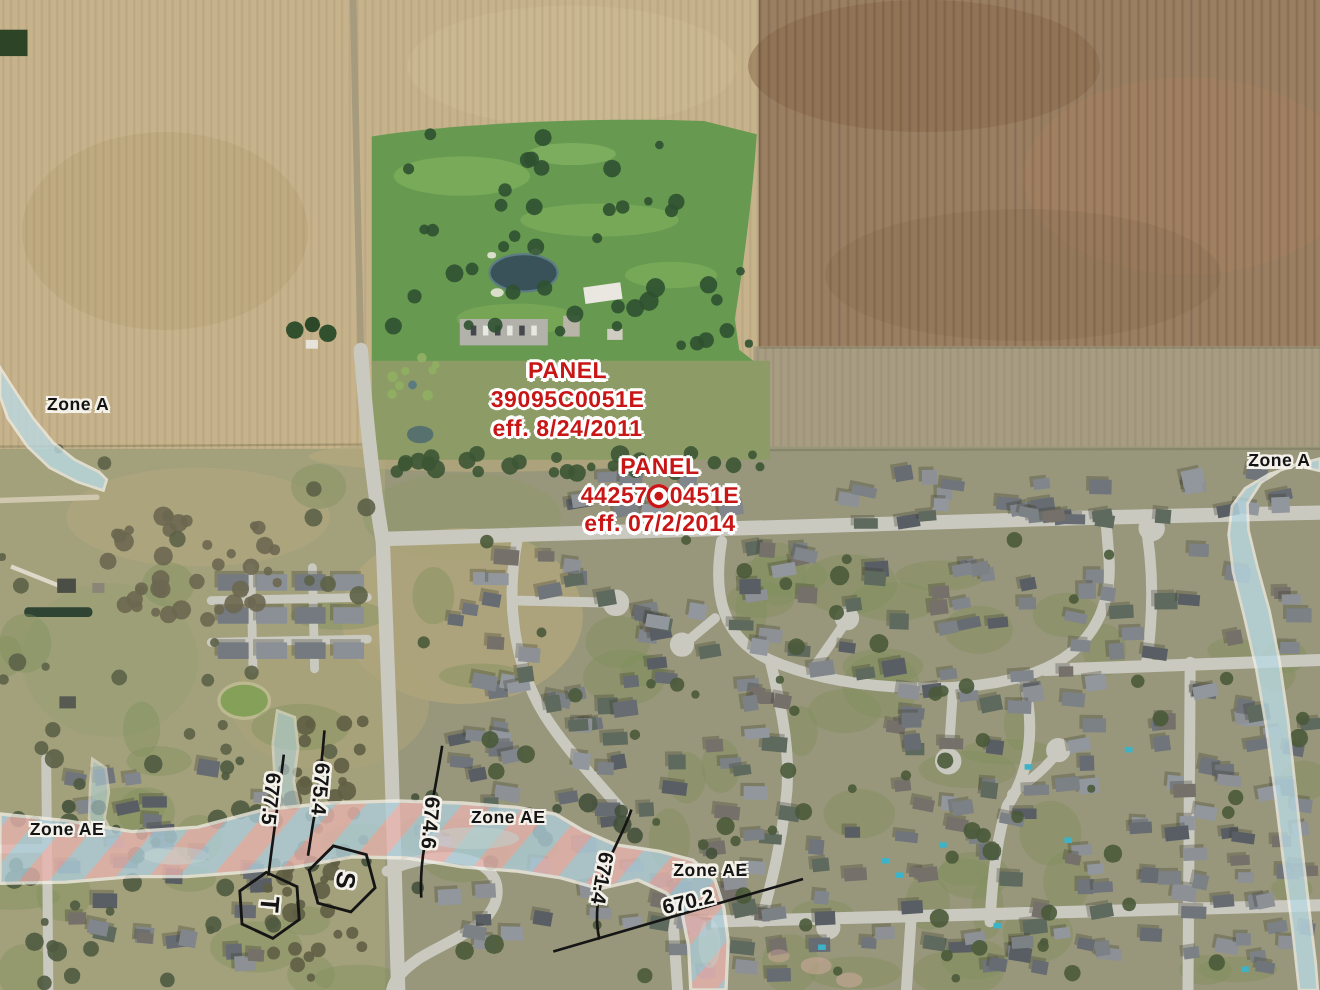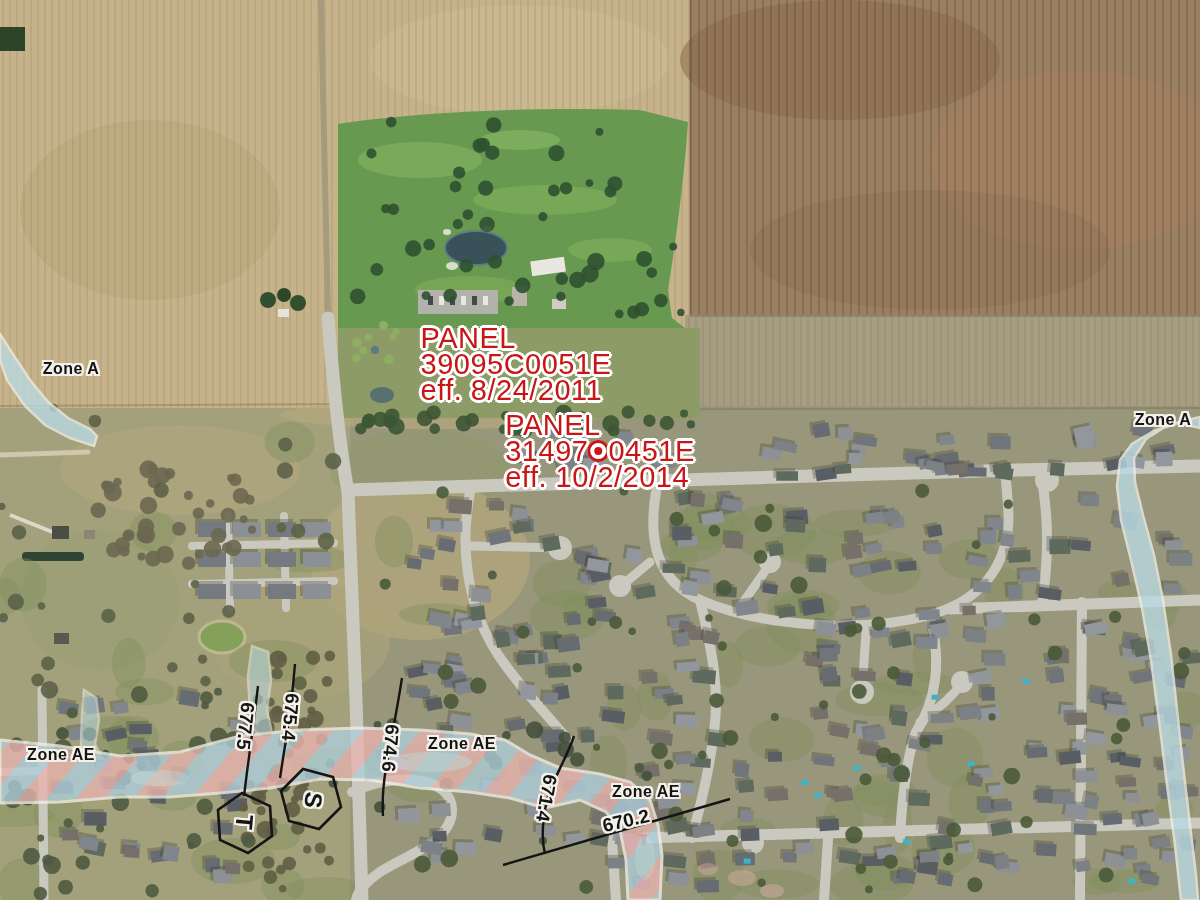--- a/index.html
+++ b/index.html
@@ -24,22 +24,22 @@
     position:absolute;transform:translate(-50%,-50%);white-space:nowrap;
     font-weight:bold;color:var(--zone-label-text);
     text-shadow:-2px -2px 0 var(--halo),2px -2px 0 var(--halo),-2px 2px 0 var(--halo),
       2px 2px 0 var(--halo),-2px 0 0 var(--halo),2px 0 0 var(--halo),
       0 -2px 0 var(--halo),0 2px 0 var(--halo);
   }
   .zone-label{font-size:16px;letter-spacing:.5px;}
   .bfe-label{font-size:19px;}
   .xs-letter{font-size:24px;}
   .panel-label{
-    position:absolute;transform:translate(-50%,-50%);text-align:left;
-    color:var(--panel-text);font-weight:normal;font-size:29px;line-height:26px;
+    position:absolute;transform:translate(-50%,-50%);text-align:center;
+    color:var(--panel-text);font-weight:bold;font-size:21px;line-height:26px;
     letter-spacing:.5px;white-space:nowrap;
     text-shadow:-2px -2px 0 #fff,2px -2px 0 #fff,-2px 2px 0 #fff,2px 2px 0 #fff,
       -3px 0 0 #fff,3px 0 0 #fff,0 -3px 0 #fff,0 3px 0 #fff;
   }
   .panel-number-row{display:flex;align-items:center;justify-content:center;}
   .target-marker{
     display:inline-block;width:22px;height:22px;border-radius:50%;
     background:var(--panel-text);
     box-shadow:inset 0 0 0 3px var(--panel-text), inset 0 0 0 7px #ffffff;
     margin:0 -1px;flex:0 0 auto;
@@ -1359,25 +1359,25 @@
 
 <div class="panel-label" style="left:516px;top:364px;">
   <div>PANEL</div>
   <div>39095C0051E</div>
   <div>eff. 8/24/2011</div>
 </div>
 
 <div class="panel-label" style="left:600px;top:451px;">
   <div>PANEL</div>
   <div class="panel-number-row">
-    <span>31497</span>
+    <span>44257</span>
         <span class="target-marker"></span>
         <span>0451E</span>
   </div>
-  <div>eff. 10/2/2014</div>
+  <div>eff. 07/2/2014</div>
 </div>
 
 <div class="map-label zone-label" style="left:71px;top:369px;">Zone A</div>
 <div class="map-label zone-label" style="left:1163px;top:420px;">Zone A</div>
 <div class="map-label zone-label" style="left:61px;top:755px;">Zone AE</div>
 <div class="map-label zone-label" style="left:462px;top:744px;">Zone AE</div>
 <div class="map-label zone-label" style="left:646px;top:792px;">Zone AE</div>
 
 <div class="map-label bfe-label" style="left:245px;top:726px;transform:translate(-50%,-50%) rotate(96deg);">677.5</div>
 <div class="map-label bfe-label" style="left:290px;top:717px;transform:translate(-50%,-50%) rotate(95deg);">675.4</div>

